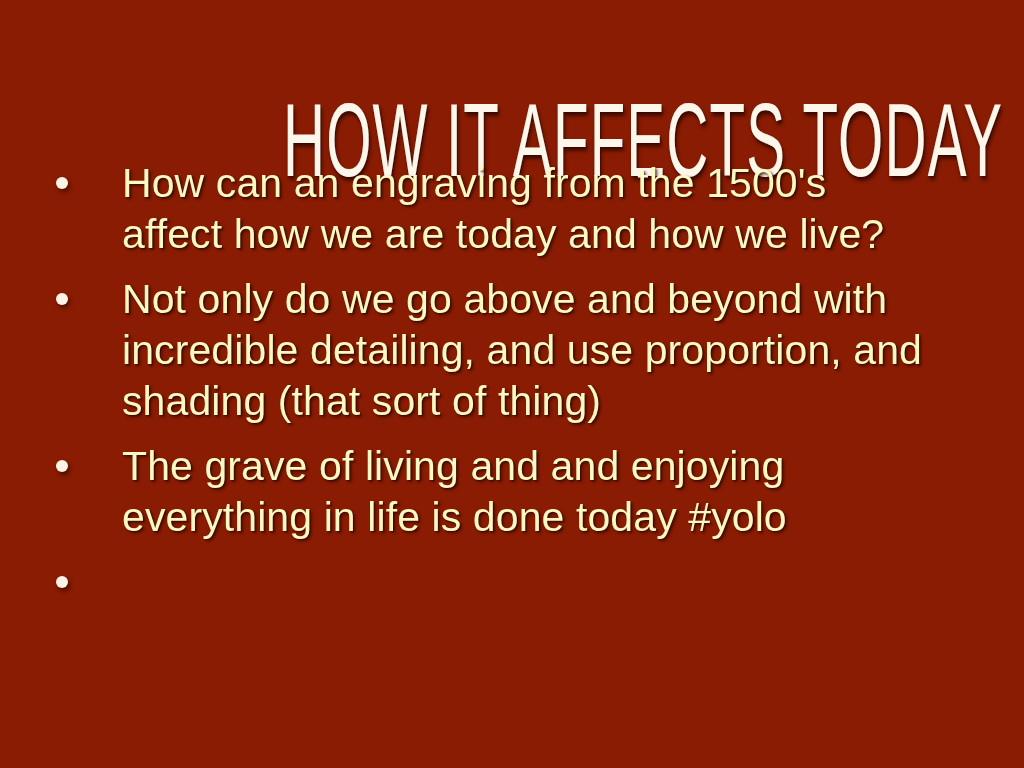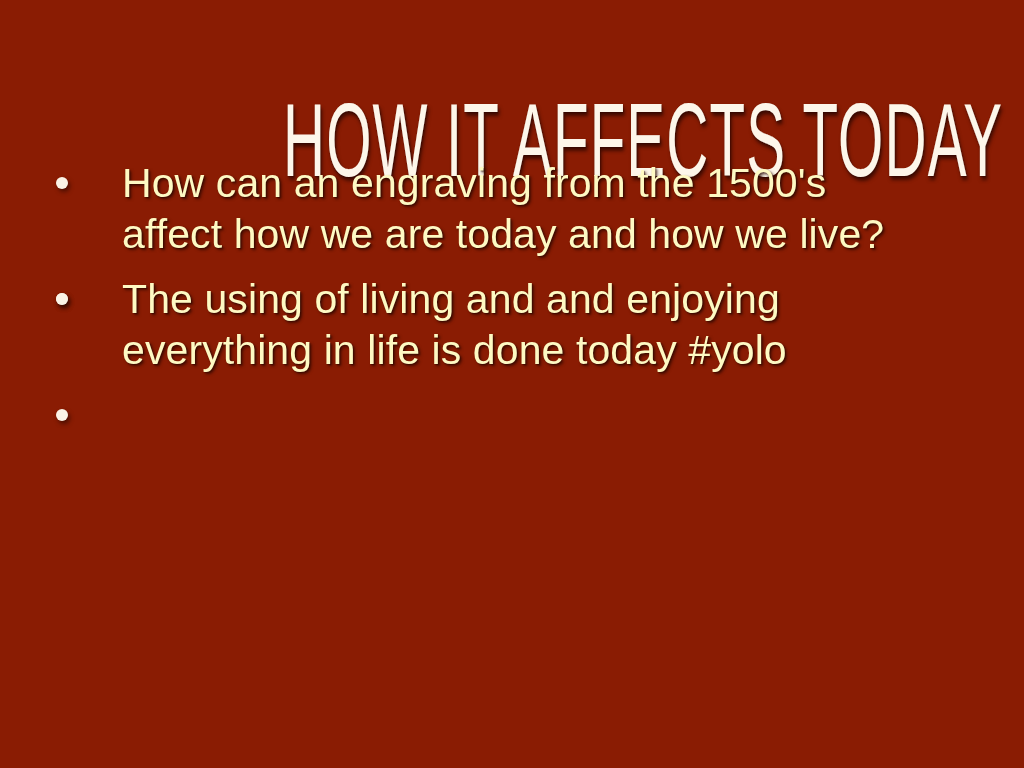--- a/index.html
+++ b/index.html
@@ -94,25 +94,26 @@
 
   <div id="body">
 
     <div class="bullet-row">
       <span class="bullet-marker"></span>
       <span class="bullet-text">How can an engraving from the 1500's affect how we are today and how we live?</span>
     </div>
 
     <div class="bullet-row">
       <span class="bullet-marker"></span>
+      <span class="bullet-text">Not only do we go above and beyond with incredible detailing, and use proportion, and shading (that sort of thing)</span>
     </div>
 
     <div class="bullet-row">
       <span class="bullet-marker"></span>
-      <span class="bullet-text wide">The using of living and and enjoying everything in life is done today #yolo</span>
+      <span class="bullet-text wide">The grave of living and and enjoying everything in life is done today #yolo</span>
     </div>
 
     <div class="bullet-row">
       <span class="bullet-marker"></span>
     </div>
 
   </div>
 </div>
 
 </body></html>

